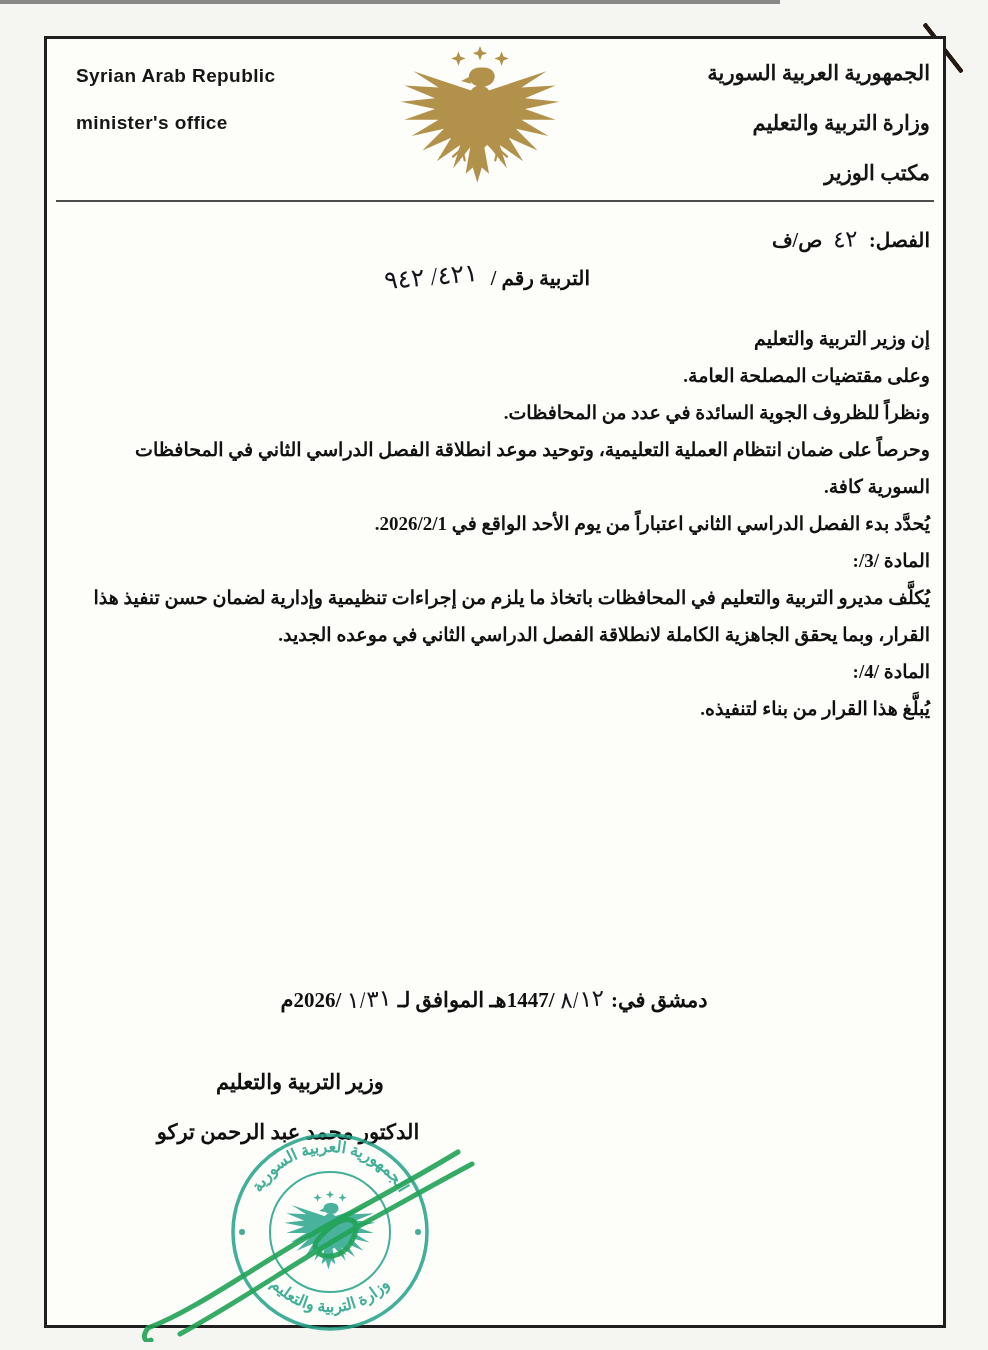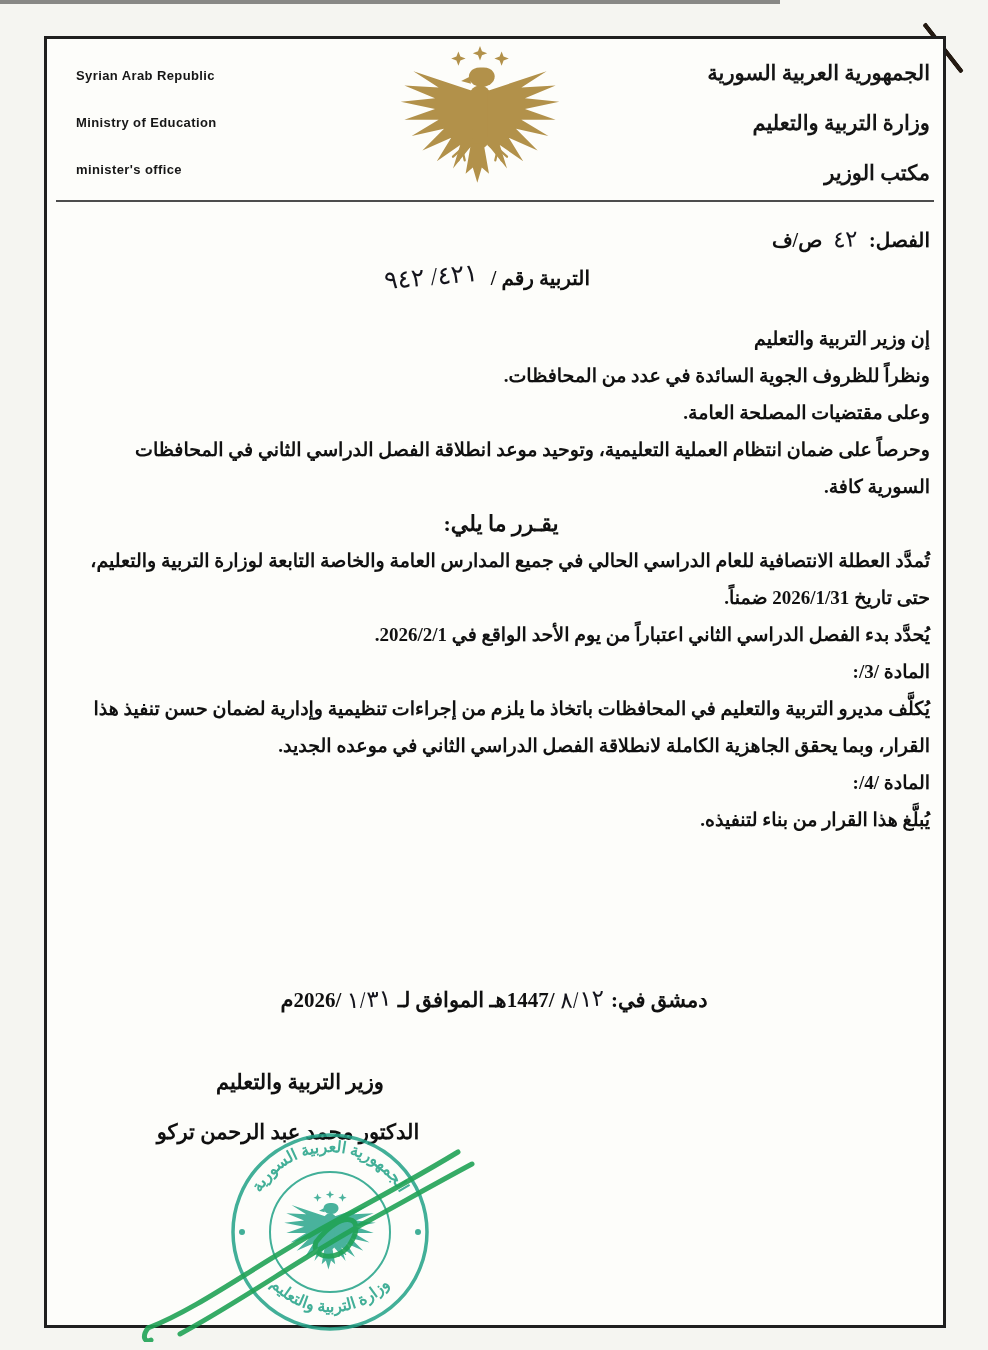--- a/index.html
+++ b/index.html
@@ -2,21 +2,21 @@
 <html lang="ar"><head>
 <meta charset="utf-8">
 <style>
   html,body{margin:0;padding:0;}
   body{background:#e9e9e6;font-family:"Liberation Serif",serif;}
   .page{position:relative;width:988px;height:1350px;background:#f5f5f1;overflow:hidden;margin:0 auto;}
   .scan-edge{position:absolute;top:0;left:0;width:780px;height:4px;background:#2e2e2e;opacity:.55;}
   .pen-mark{position:absolute;left:926px;top:22px;width:62px;border-top:5px solid #241a12;transform:rotate(52deg);transform-origin:left top;border-radius:3px;}
   .frame{position:absolute;left:44px;top:36px;width:896px;height:1286px;border:3px solid #1f1f1f;background:#fdfdfa;}
   
-  .header-en{position:absolute;left:76px;top:52px;font-family:"Liberation Sans",sans-serif;font-weight:bold;font-size:13px;color:#161616;line-height:47px;letter-spacing:.4px;}
+  .header-en{position:absolute;left:76px;top:52px;font-family:"Liberation Sans",sans-serif;font-weight:bold;font-size:19px;color:#161616;line-height:47px;letter-spacing:.4px;}
   .header-ar{position:absolute;right:58px;top:48px;direction:rtl;text-align:right;font-weight:bold;font-size:21px;color:#151515;line-height:50px;}
   .emblem{position:absolute;left:382px;top:46px;width:196px;height:144px;}
   .divider{position:absolute;left:56px;top:200px;width:878px;height:2px;background:#4d4d4d;}
   
   .ref-line{position:absolute;right:58px;top:226px;direction:rtl;font-size:20px;font-weight:bold;color:#101010;}
   .decision-line{position:absolute;right:398px;top:262px;direction:rtl;font-size:20px;font-weight:bold;color:#101010;white-space:nowrap;}
   .hand{display:inline-block;font-weight:500;font-size:25px;transform:rotate(-5deg);letter-spacing:2px;margin:0 8px;color:#14141c;}
   .hand-sm{display:inline-block;font-weight:500;font-size:23px;transform:rotate(-4deg);letter-spacing:1px;margin:0 6px;color:#14141c;}
   .hand-part{display:inline-block;}
   
@@ -63,21 +63,20 @@
         <g stroke="currentColor" stroke-width="2.5" fill="none" stroke-linecap="round">
           <path d="M80,114 l-10,9 M80,114 l-4,13 M80,114 l3,13"></path>
           <path d="M120,114 l10,9 M120,114 l4,13 M120,114 l-3,13"></path>
         </g>
       </symbol>
     </defs>
   </svg>
 
   <div class="header-en">
     <div>Syrian Arab Republic</div>
-    <div>Ministry of Education</div>
     <div>minister's office</div>
   </div>
 
   <svg class="emblem" viewBox="0 0 200 160">
     <use href="#eagle" style="color:#b2914a"></use>
   </svg>
 
   <div class="header-ar">
     <div>الجمهورية العربية السورية</div>
     <div>وزارة التربية والتعليم</div>
@@ -92,25 +91,23 @@
     <span>ص/ف</span>
   </div>
 
   <div class="decision-line">
     <span>التربية رقم /</span>
     <span class="hand">٤٢١/ ٩٤٢</span>
   </div>
 
   <div class="doc-body">
     <p>إن وزير التربية والتعليم</p>
+    <p>وعلى مقتضيات المصلحة العامة.</p>
     <p>ونظراً للظروف الجوية السائدة في عدد من المحافظات.</p>
-    <p>وعلى مقتضيات المصلحة العامة.</p>
     <p>وحرصاً على ضمان انتظام العملية التعليمية، وتوحيد موعد انطلاقة الفصل الدراسي الثاني في المحافظات السورية كافة.</p>
-    <p class="decides">يقـرر ما يلي:</p>
-    <p>تُمدَّد العطلة الانتصافية للعام الدراسي الحالي في جميع المدارس العامة والخاصة التابعة لوزارة التربية والتعليم، حتى تاريخ 2026/1/31 ضمناً.</p>
     <p>يُحدَّد بدء الفصل الدراسي الثاني اعتباراً من يوم الأحد الواقع في 2026/2/1.</p>
     <p class="article-label">المادة /3/:</p>
     <p>يُكلَّف مديرو التربية والتعليم في المحافظات باتخاذ ما يلزم من إجراءات تنظيمية وإدارية لضمان حسن تنفيذ هذا القرار، وبما يحقق الجاهزية الكاملة لانطلاقة الفصل الدراسي الثاني في موعده الجديد.</p>
     <p class="article-label">المادة /4/:</p>
     <p>يُبلَّغ هذا القرار من بناء لتنفيذه.</p>
   </div>
 
   <div class="date-line">
     <span>دمشق في:</span>
     <span class="hand-sm"><span class="hand-part">١٢</span><span class="hand-part">/</span><span class="hand-part">٨</span></span>

